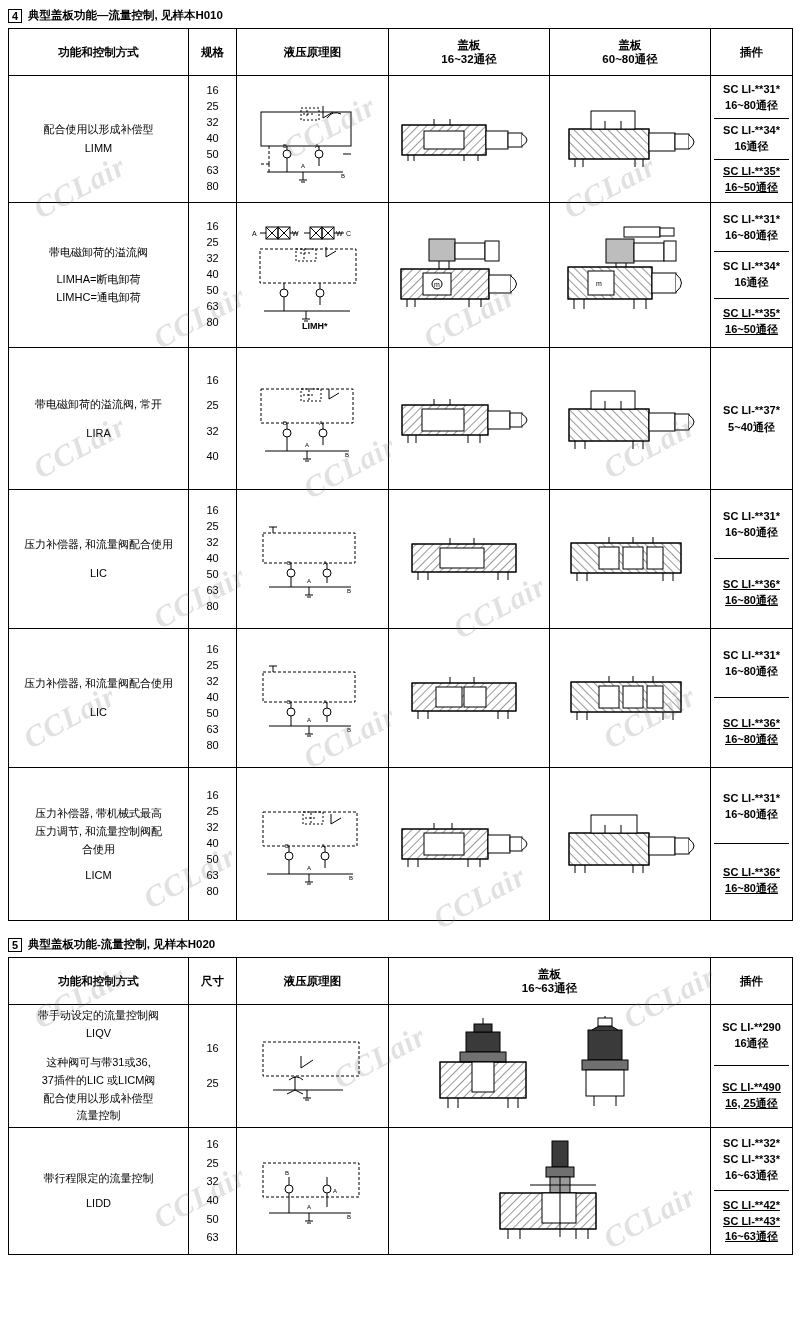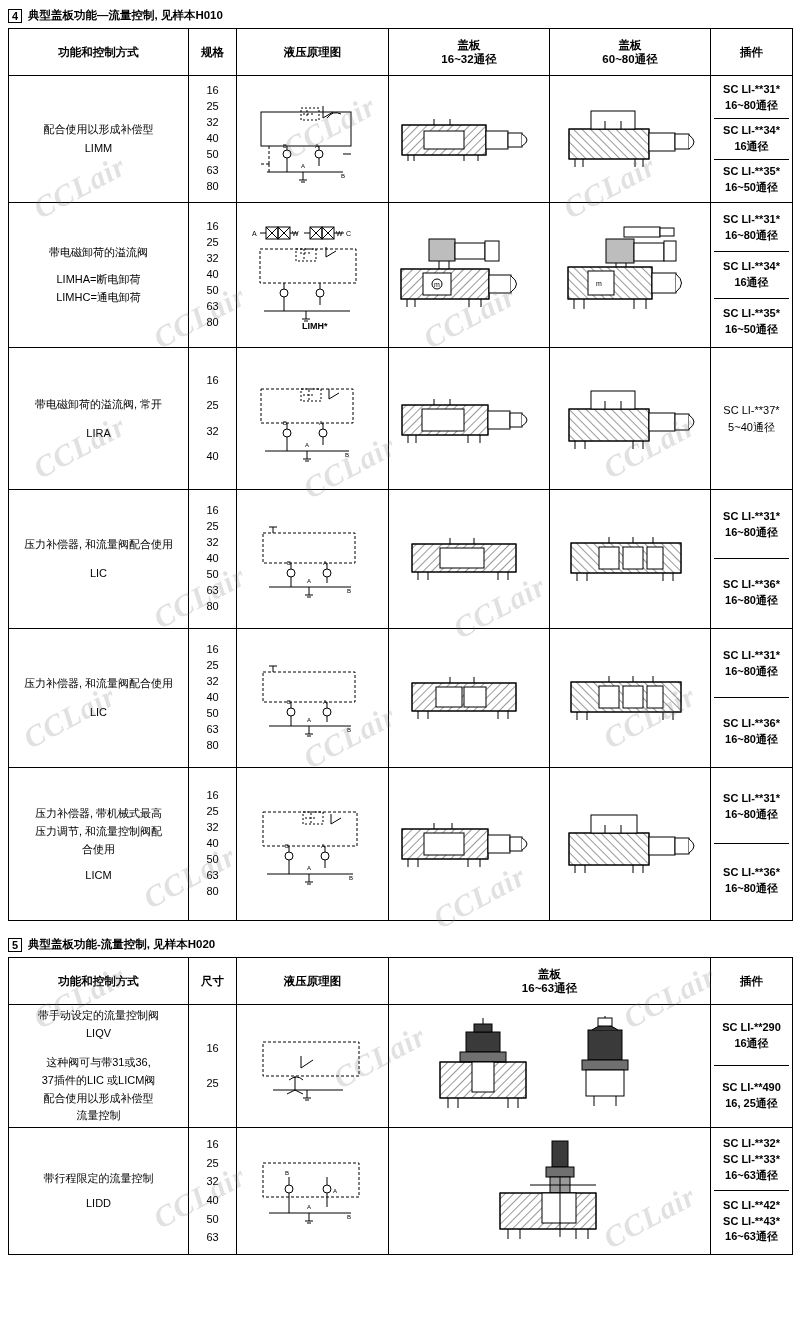--- a/index.html
+++ b/index.html
@@ -90,41 +90,41 @@
     line-height: 1.7;
   }
   .cell-size {
     font-size: 11px;
     line-height: 1.45;
     font-weight: normal;
   }
   .plug-cell {
     font-size: 10.5px;
     line-height: 1.5;
-    font-weight: normal;
+    font-weight: bold;
     padding: 4px 2px;
   }
 
   
   td.plug-stack {
     padding: 0;
     vertical-align: top;
   }
   td.plug-stack .pbox {
     border-bottom: 1px solid #000;
     box-sizing: border-box;
     display: flex;
     flex-direction: column;
     align-items: center;
     justify-content: center;
     font-size: 11px;
     font-weight: bold;
     line-height: 1.45;
   }
-  td.plug-stack .pbox:last-child { border-bottom: none; }
+  td.plug-stack .pbox:last-child { border-bottom: none; text-decoration: underline; }
   svg { display: block; margin: 0 auto; }
 
   .gap { height: 14px; }
 </style>
 </head>
 <body>
 
 <div class="page">
 
   <div class="sec-head">

